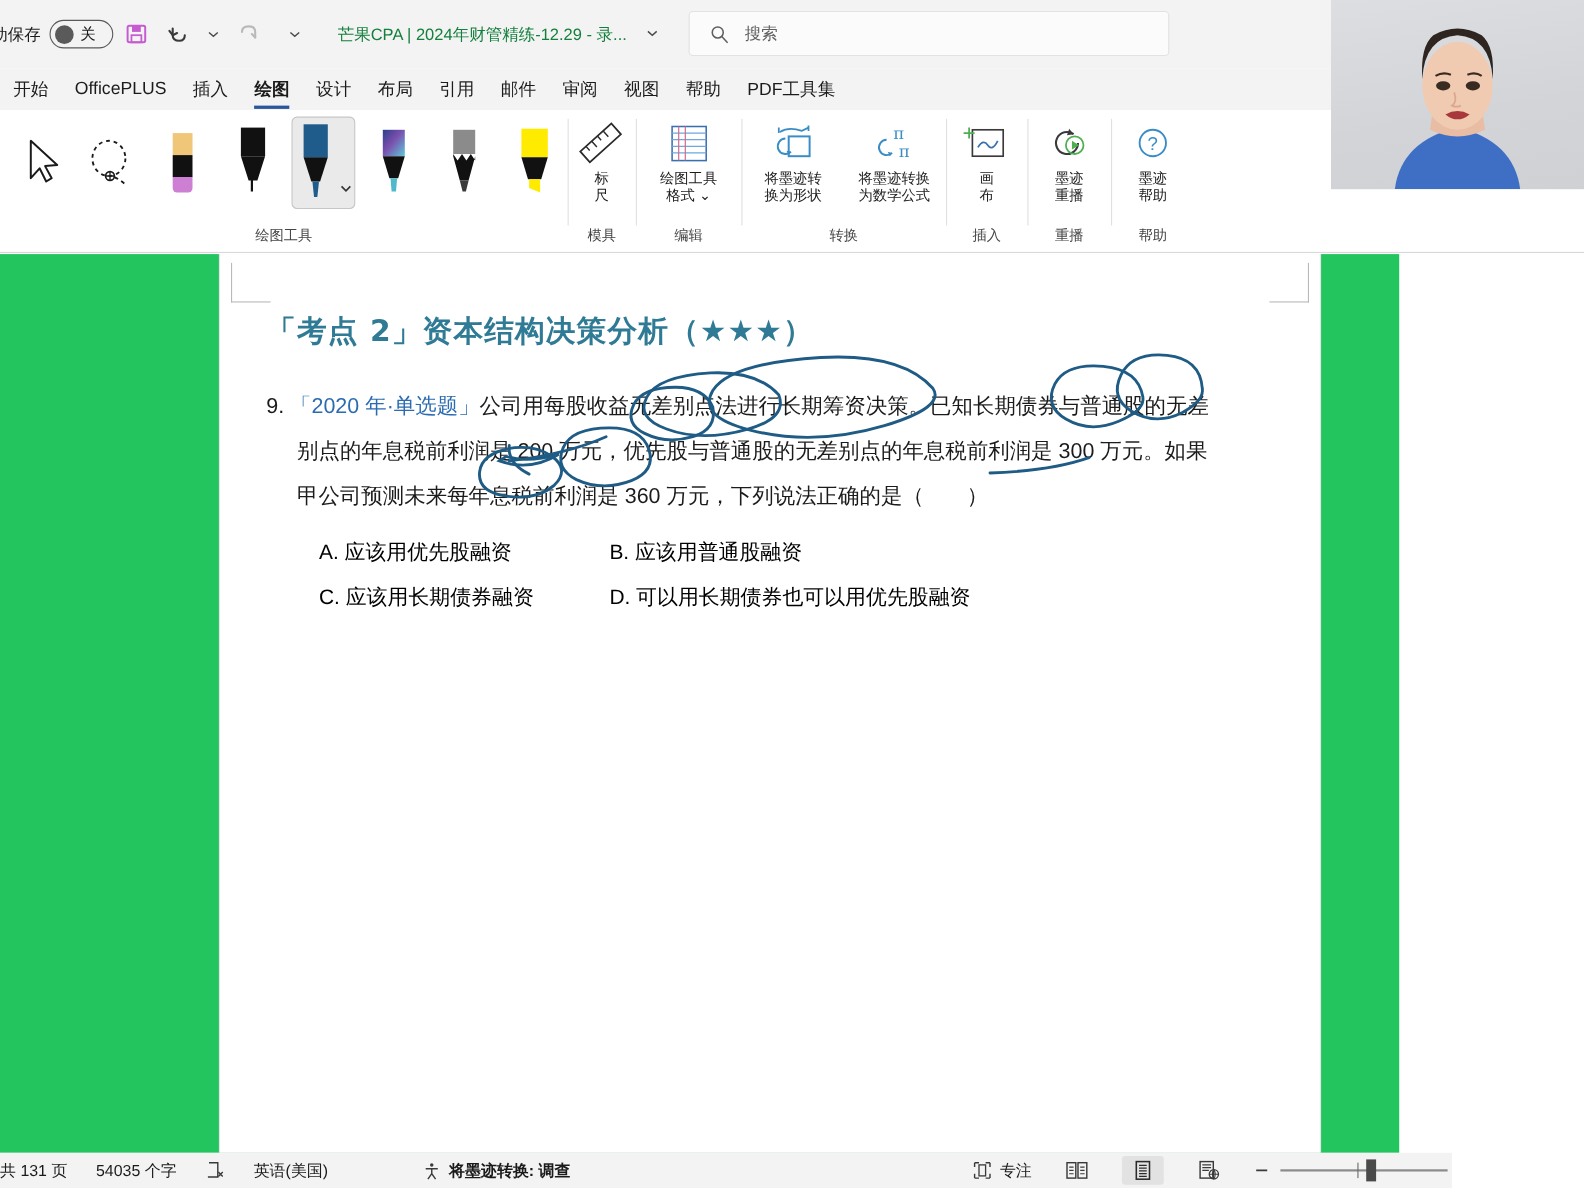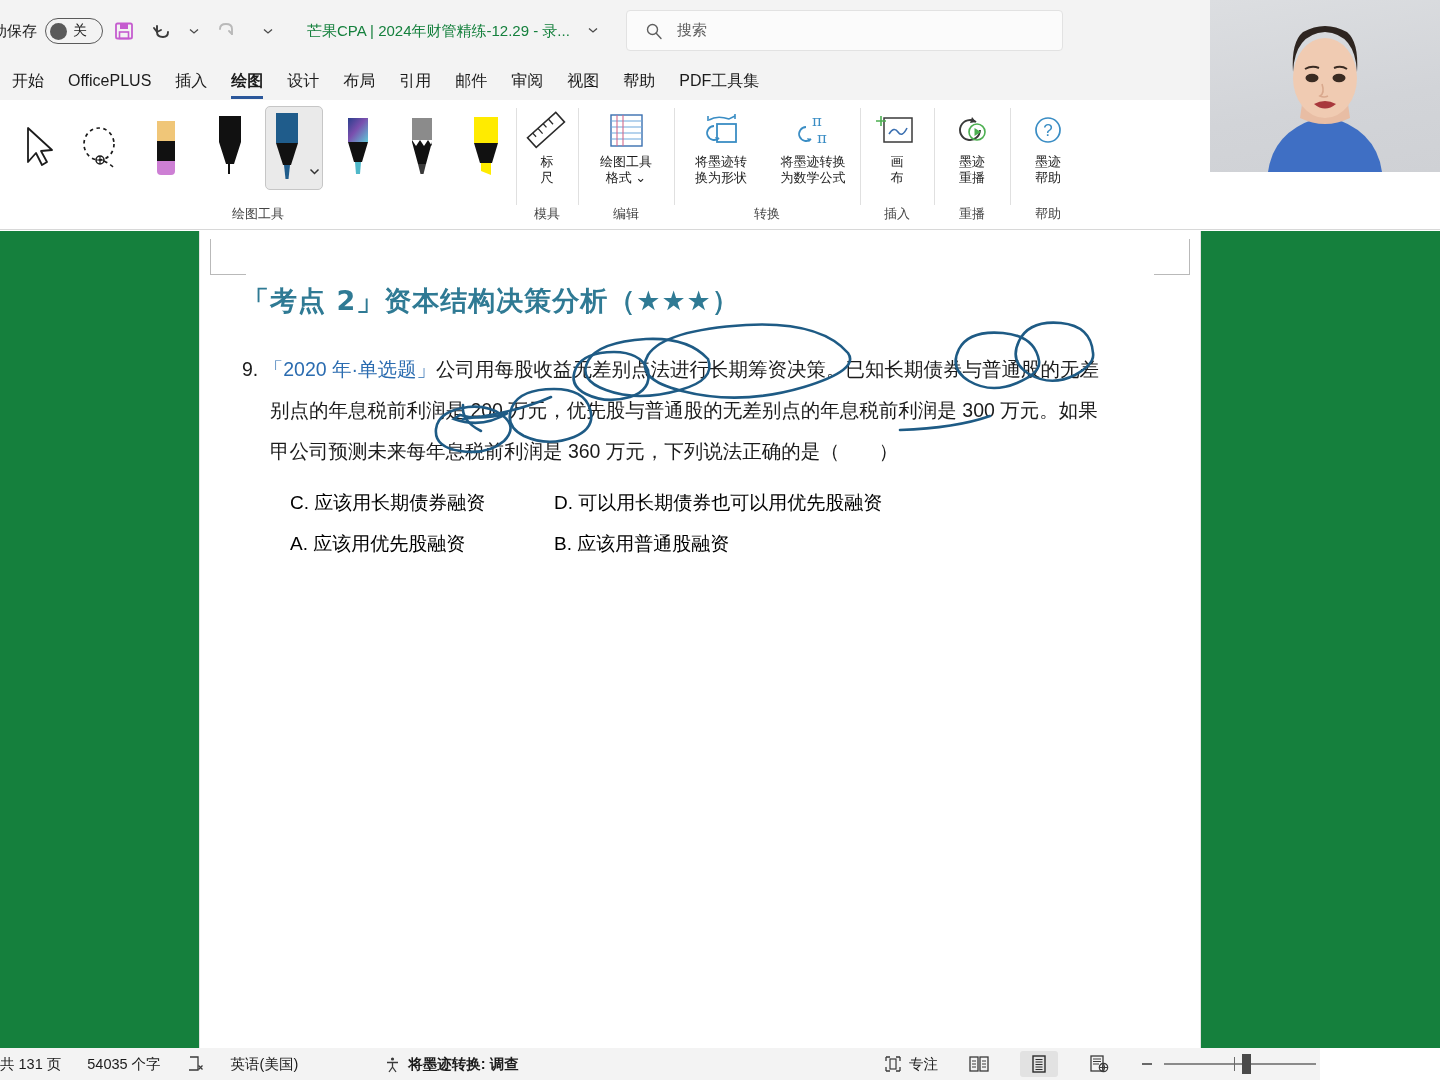--- a/index.html
+++ b/index.html
@@ -89,22 +89,22 @@
   }
   .cmd .cicon { height: 46px; display: flex; align-items: center; justify-content: center; }
   .cmd .clabel {
     font-size: 13px; color: #1b1b1b; text-align: center; line-height: 1.25;
     white-space: pre-line;
   }
   .cmd.wide { width: 86px; }
 
   
   .docarea {
-    position: absolute; top: 231px; left: 0; width: 1440px; height: 817px;
-    background: #15803d; overflow: hidden;
+    position: absolute; top: 231px; left: 0; width: 1272px; height: 817px;
+    background: #22c55e; overflow: hidden;
   }
   .page {
     position: absolute; left: 200px; top: 0px; width: 1000px; height: 817px;
     background: #ffffff; box-shadow: 0 0 0 1px #e4e4e4;
   }
   .corner { position: absolute; width: 36px; height: 36px; }
   .corner.tl { left: 10px; top: 8px; border-left: 1.3px solid #b9b9b9; border-bottom: 1.3px solid #b9b9b9; }
   .corner.tr { right: 10px; top: 8px; border-right: 1.3px solid #b9b9b9; border-bottom: 1.3px solid #b9b9b9; }
 
   .doc-body { position: absolute; left: 42px; top: 52px; right: 20px; }
@@ -433,36 +433,36 @@
             <span>9.</span>
             <span class="q-tag">「2020 年·单选题」</span><span>公司用每股收益无差别点法进行长期筹资决策。已知长期债券与普通股的无差</span>
           </div>
           <div class="q-line q-indent">别点的年息税前利润是 200 万元，优先股与普通股的无差别点的年息税前利润是 300 万元。如果</div>
           <div class="q-line q-indent">甲公司预测未来每年息税前利润是 360 万元，下列说法正确的是（　　）</div>
         </div>
 
         <div class="options">
           <div class="opt-row">
             <div class="opt-a">
+              <span>A.</span>
+              <span>应该用优先股融资</span>
+            </div>
+            <div class="opt-b">
+              <span>B.</span>
+              <span>应该用普通股融资</span>
+            </div>
+          </div>
+          <div class="opt-row">
+            <div class="opt-a">
               <span>C.</span>
               <span>应该用长期债券融资</span>
             </div>
             <div class="opt-b">
               <span>D.</span>
               <span>可以用长期债券也可以用优先股融资</span>
-            </div>
-          </div>
-          <div class="opt-row">
-            <div class="opt-a">
-              <span>A.</span>
-              <span>应该用优先股融资</span>
-            </div>
-            <div class="opt-b">
-              <span>B.</span>
-              <span>应该用普通股融资</span>
             </div>
           </div>
         </div>
       </div>
 
       <svg class="ink" viewBox="0 0 1000 817">
         <g fill="none" stroke="#1e5b85" stroke-width="2.6" stroke-linecap="round">
           <path d="M448 139 q-8 -18 -34 -18 q-30 0 -38 16 q-8 17 10 26 q20 10 44 3 q22 -7 18 -27 z"></path>
           <path d="M508 128 q-20 -22 -62 -20 q-48 3 -58 22 q-10 19 18 29 q32 12 74 0 q36 -10 28 -31 z"></path>
           <path d="M648 122 q-28 -32 -102 -28 q-82 5 -98 30 q-14 24 34 36 q58 15 122 -4 q56 -17 44 -34 z"></path>

